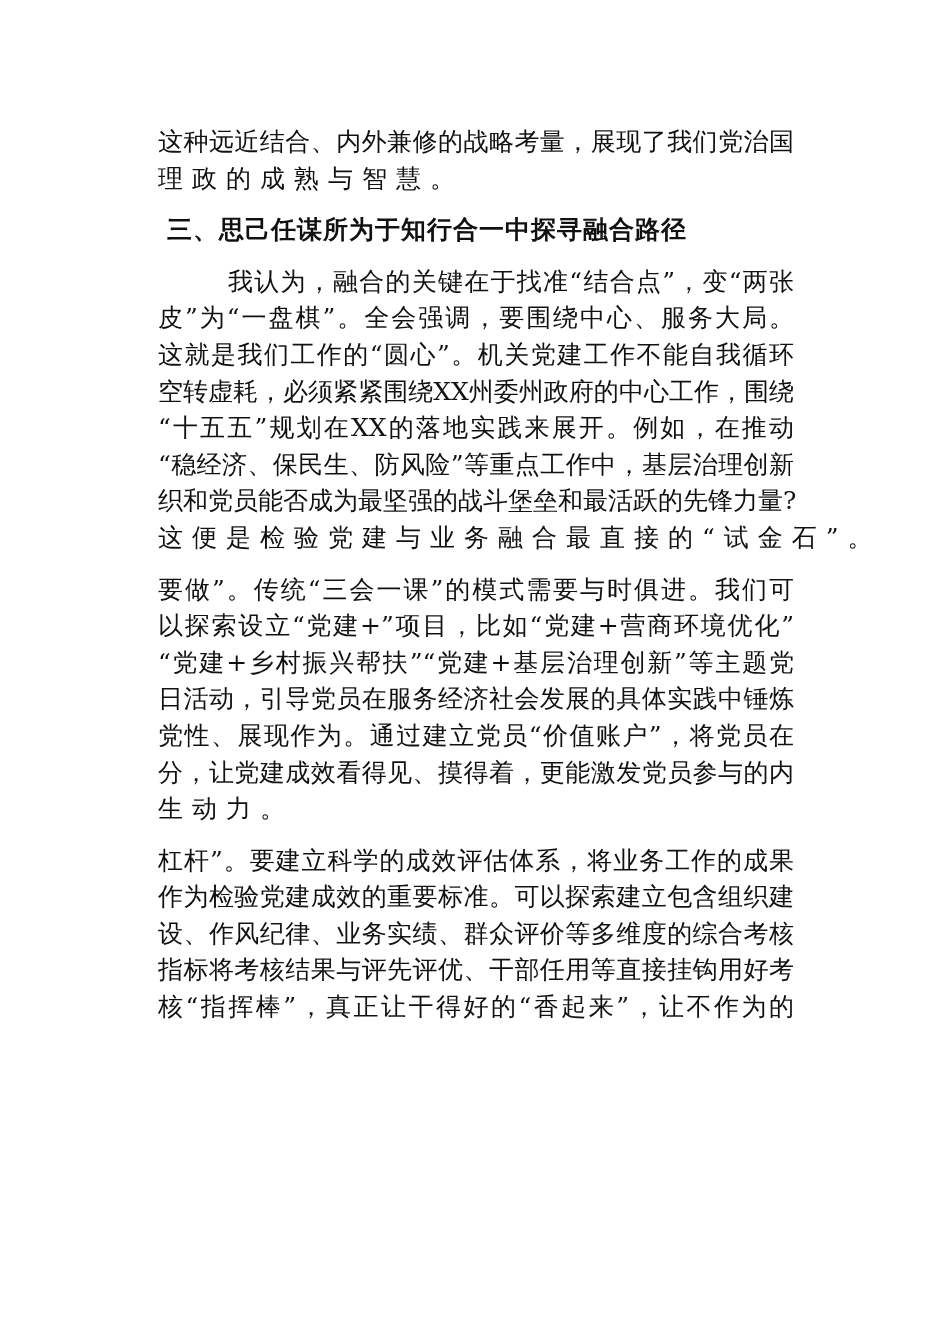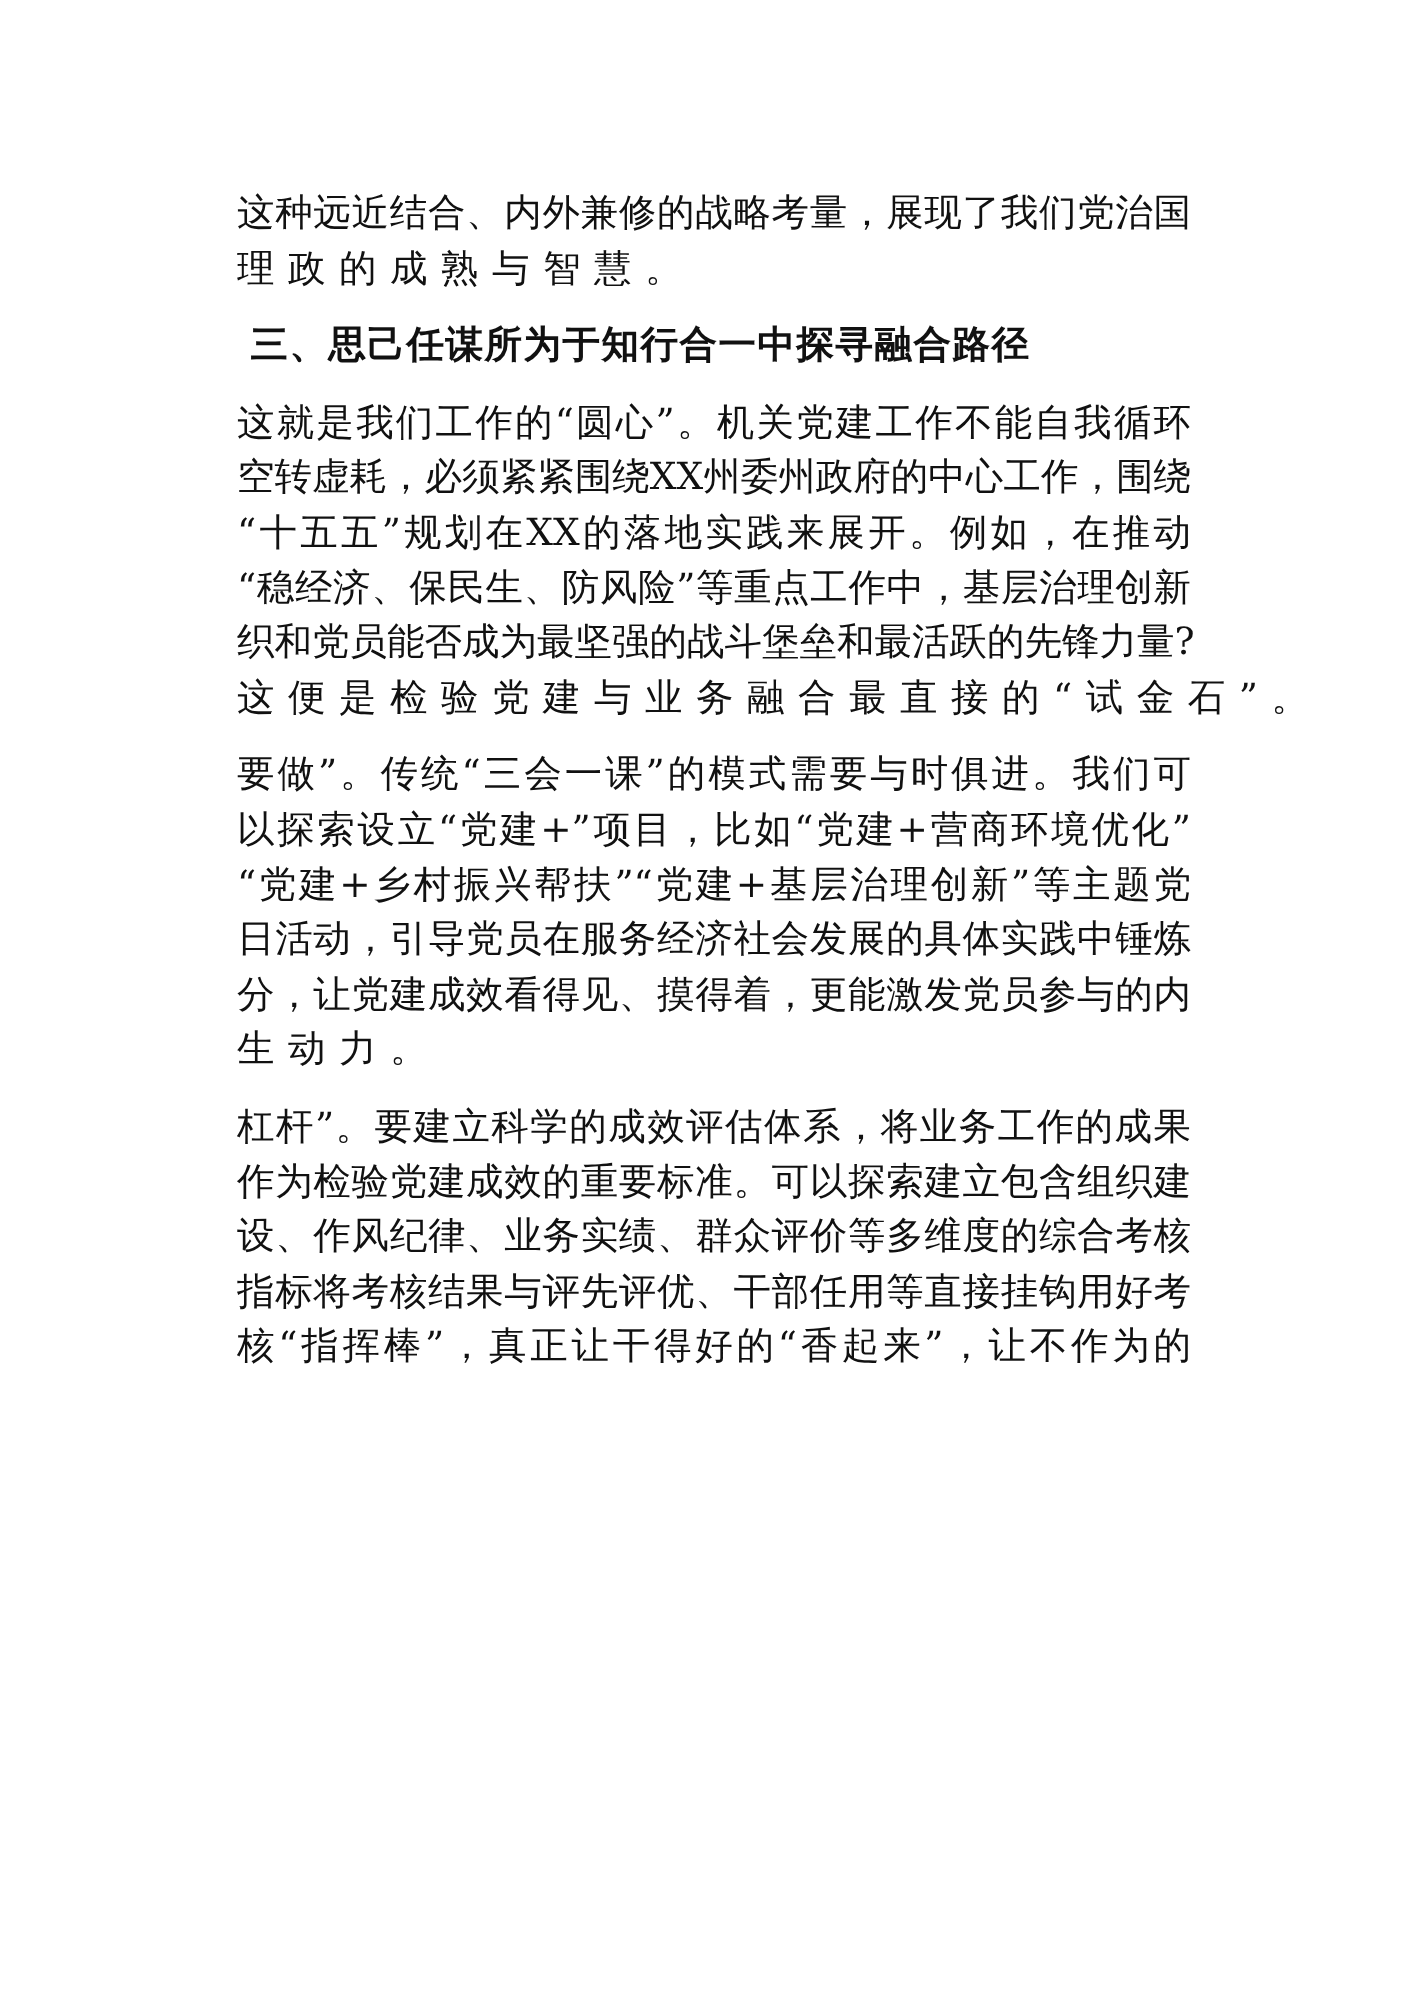--- a/index.html
+++ b/index.html
@@ -56,33 +56,36 @@
 
   <div class="para">
     <div class="line">这种远近结合、内外兼修的战略考量，展现了我们党治国</div>
     <div class="line last">理政的成熟与智慧。</div>
   </div>
 
   <div class="heading">三、思己任谋所为于知行合一中探寻融合路径</div>
 
 
   <div class="para">
+    <div class="line indent">我认为，融合的关键在于找准“结合点”，变“两张</div>
+    <div class="line">皮”为“一盘棋”。全会强调，要围绕中心、服务大局。</div>
     <div class="line">这就是我们工作的“圆心”。机关党建工作不能自我循环</div>
     <div class="line">空转虚耗，必须紧紧围绕XX州委州政府的中心工作，围绕</div>
     <div class="line">“十五五”规划在XX的落地实践来展开。例如，在推动</div>
     <div class="line">“稳经济、保民生、防风险”等重点工作中，基层治理创新</div>
     <div class="line">织和党员能否成为最坚强的战斗堡垒和最活跃的先锋力量?</div>
     <div class="line last">这便是检验党建与业务融合最直接的“试金石”。</div>
   </div>
 
   <div class="para">
     <div class="line">要做”。传统“三会一课”的模式需要与时俱进。我们可</div>
     <div class="line">以探索设立“党建+”项目，比如“党建+营商环境优化”</div>
     <div class="line">“党建+乡村振兴帮扶”“党建+基层治理创新”等主题党</div>
     <div class="line">日活动，引导党员在服务经济社会发展的具体实践中锤炼</div>
+    <div class="line">党性、展现作为。通过建立党员“价值账户”，将党员在</div>
     <div class="line">分，让党建成效看得见、摸得着，更能激发党员参与的内</div>
     <div class="line last">生动力。</div>
   </div>
 
   <div class="para">
     <div class="line">杠杆”。要建立科学的成效评估体系，将业务工作的成果</div>
     <div class="line">作为检验党建成效的重要标准。可以探索建立包含组织建</div>
     <div class="line">设、作风纪律、业务实绩、群众评价等多维度的综合考核</div>
     <div class="line">指标将考核结果与评先评优、干部任用等直接挂钩用好考</div>
     <div class="line">核“指挥棒”，真正让干得好的“香起来”，让不作为的</div>

